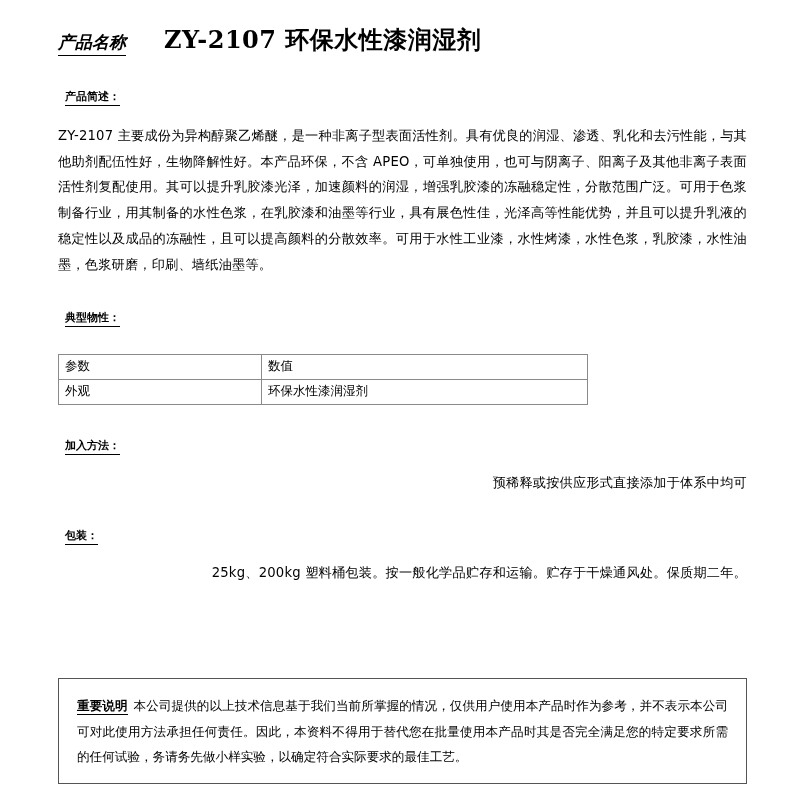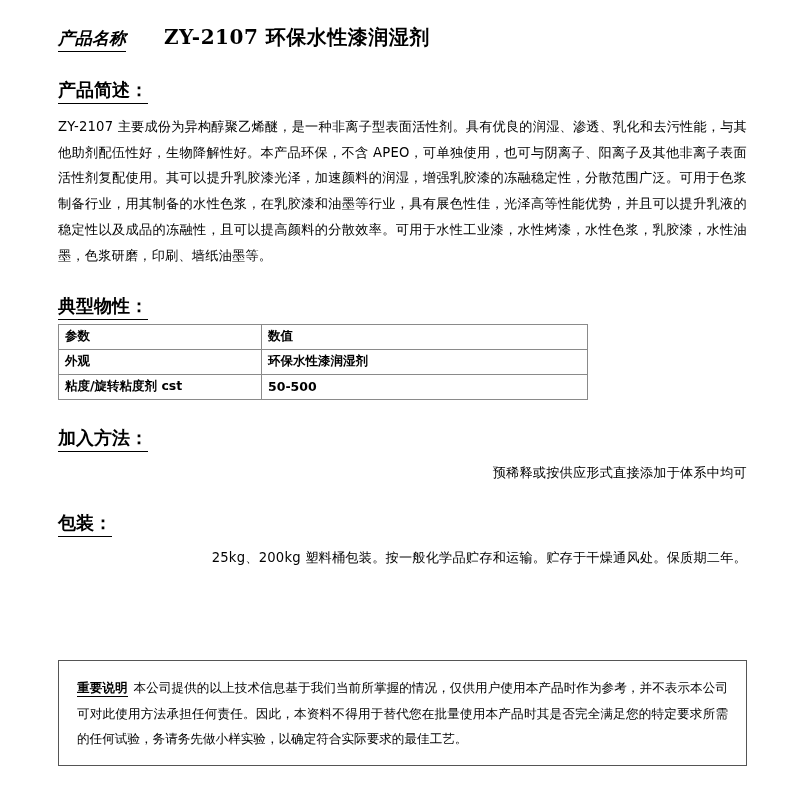--- a/index.html
+++ b/index.html
@@ -34,35 +34,35 @@
     font-weight: bold;
     font-style: italic;
     font-size: 17px;
     border-bottom: 1.5px solid #000;
     padding-bottom: 1px;
     white-space: nowrap;
   }
   .hdr-title {
     font-family: "DejaVu Serif", "Liberation Serif", serif;
     font-weight: bold;
-    font-size: 20px;
+    font-size: 24px;
     margin-left: 38px;
     letter-spacing: 0.5px;
     white-space: nowrap;
   }
 
   
   .sec-head {
     font-family: "DejaVu Serif", "Liberation Serif", serif;
     font-weight: bold;
-    font-size: 18px;
+    font-size: 11px;
     display: inline-block;
     border-bottom: 1.5px solid #000;
     padding-bottom: 1px;
-    margin: 0;
+    margin: 7px;
   }
   .sec-head-wrap { margin-top: 26px; }
 
   
   .para {
     font-size: 13.2px;
     line-height: 1.95;
     text-align: justify;
     margin-top: 10px;
     letter-spacing: 0.2px;
@@ -72,39 +72,38 @@
     line-height: 1.8;
     margin-top: 9px;
     letter-spacing: 0.2px;
     text-align: right;
   }
 
   
   table.props {
     border-collapse: collapse;
     width: 530px;
-    margin-top: 4px;
+    margin-top: 20px;
     font-size: 12.5px;
-    font-weight: bold;
   }
   table.props td {
     border: 1px solid #8a8a8a;
     padding: 3px 6px 4px 6px;
     height: 17px;
     vertical-align: middle;
   }
   table.props td.c1 { width: 200px; }
   table.props td.c2 { width: 330px; }
 
   
   .notice {
     position: absolute;
     left: 58px;
     right: 38px;
-    bottom: 22px;
+    bottom: 4px;
     border: 1.3px solid #555;
     padding: 14px 18px 14px 18px;
     box-sizing: border-box;
   }
   .notice-body {
     font-size: 12.6px;
     line-height: 2.0;
     text-align: justify;
   }
   .notice-label {
@@ -134,24 +133,20 @@
     <table class="props">
       <tbody>
         <tr>
           <td class="c1">参数</td>
           <td class="c2">数值</td>
         </tr>
         <tr>
           <td class="c1">外观</td>
           <td class="c2">环保水性漆润湿剂</td>
         </tr>
-        <tr>
-          <td class="c1">粘度/旋转粘度剂 cst</td>
-          <td class="c2">50-500</td>
-        </tr>
       </tbody>
     </table>
   </div>
 
   <div class="sec-head-wrap">
     <div class="sec-head">加入方法：</div>
     <div class="para-tight">预稀释或按供应形式直接添加于体系中均可</div>
   </div>
 
 

